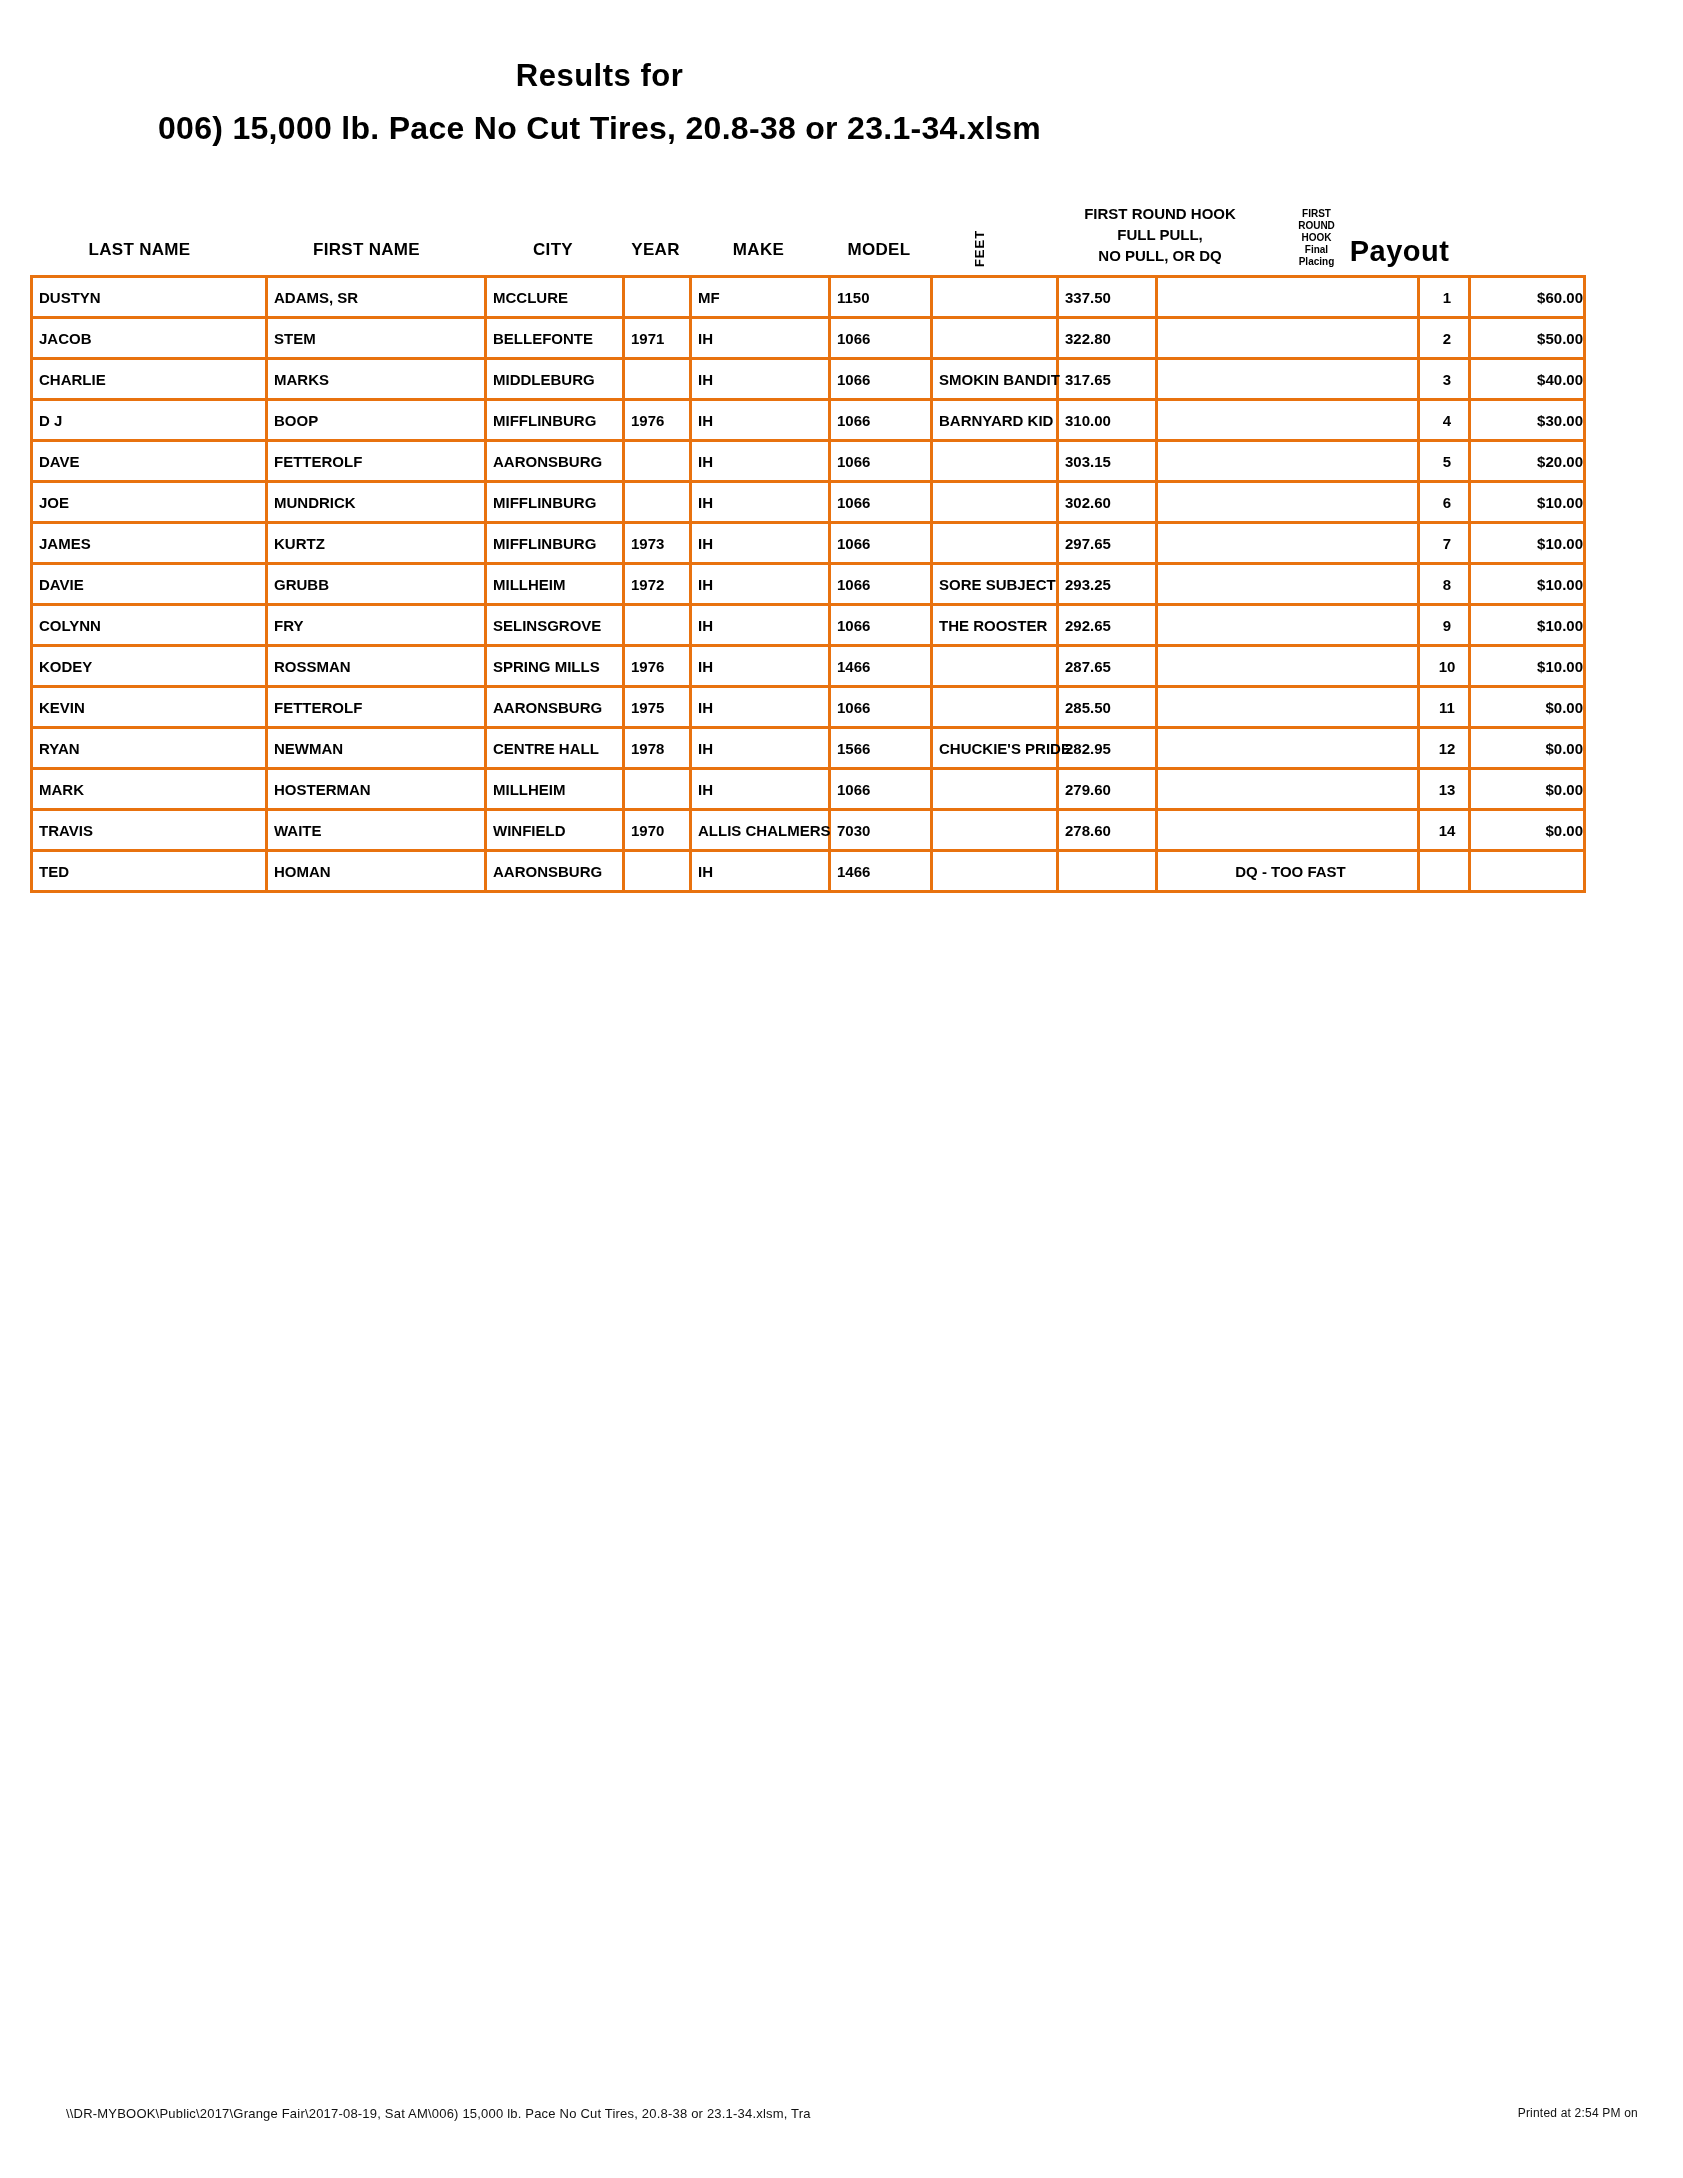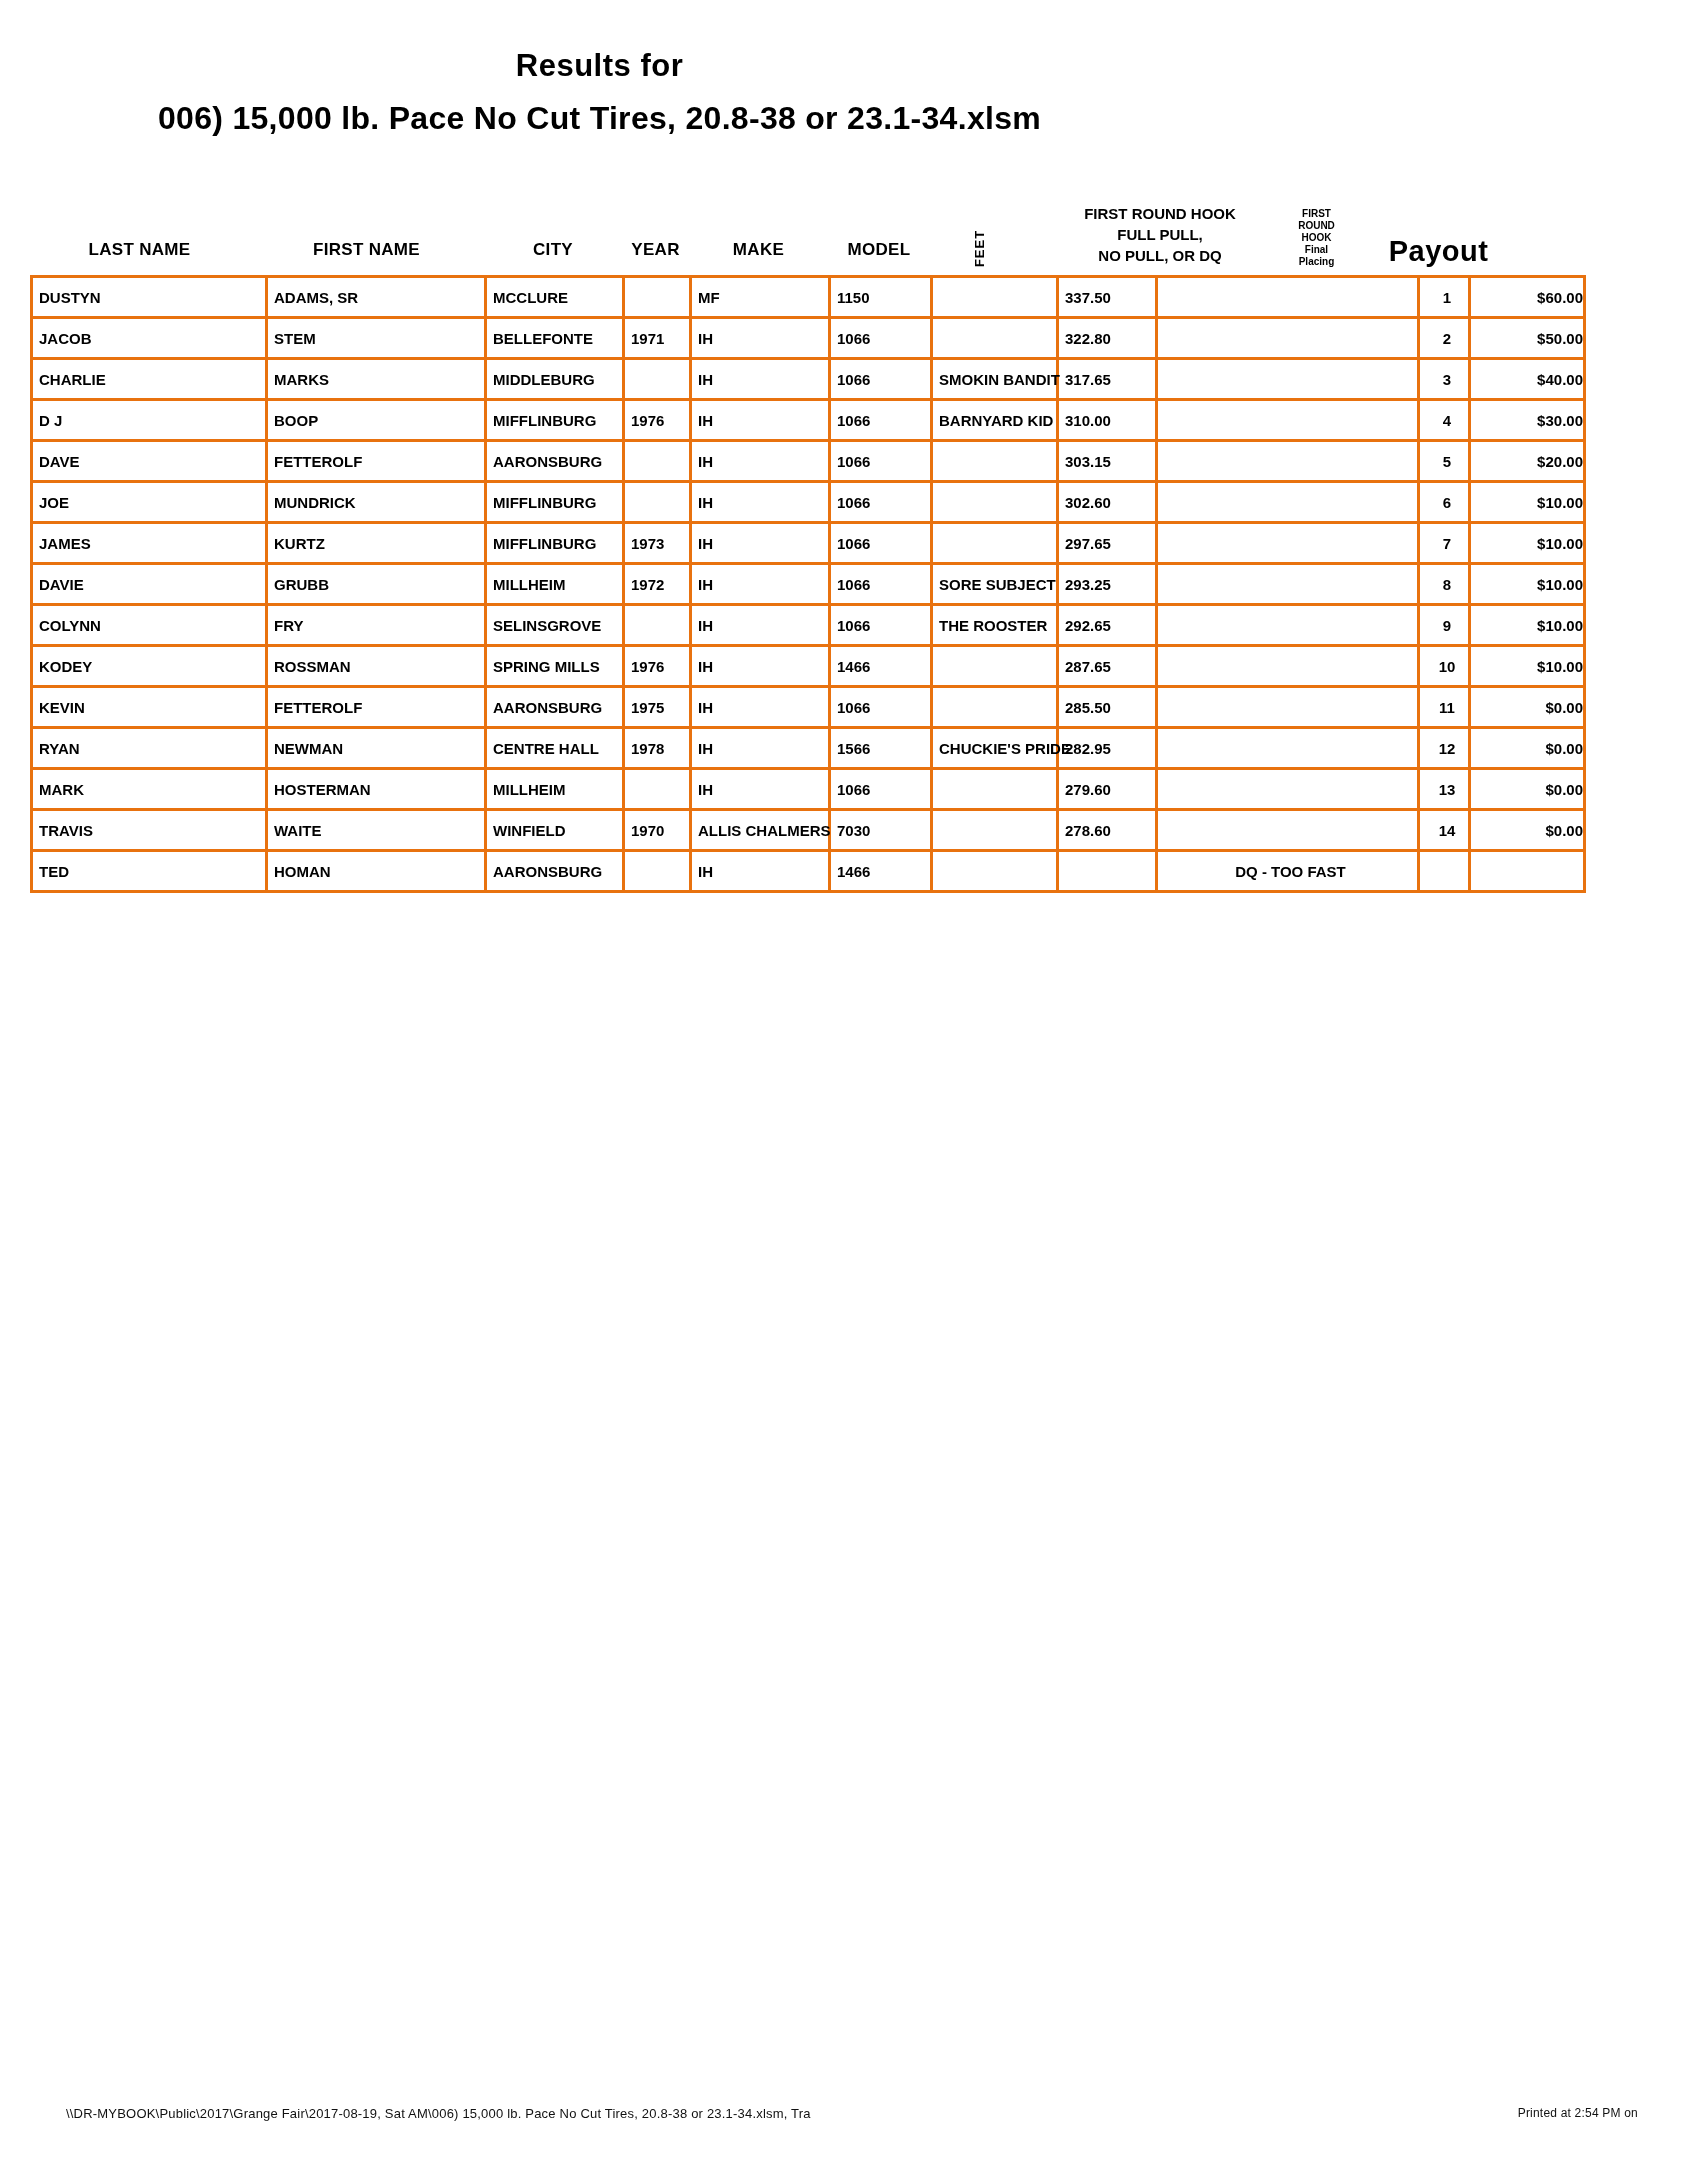--- a/index.html
+++ b/index.html
@@ -9,21 +9,21 @@
   *{box-sizing:border-box;margin:0;padding:0;}
   html,body{background:#ffffff;}
   body{
     width:1683px;height:2178px;position:relative;
     font-family:"Liberation Sans", sans-serif;
     color:var(--ink);
   }
   .titles{
     position:absolute;left:30px;top:48px;width:1139px;text-align:center;
   }
-  .title-line1{font-size:31px;font-weight:bold;letter-spacing:0.5px;}
+  .title-line1{font-size:31px;font-weight:bold;letter-spacing:0.5px;margin-top:10px;}
   .title-line2{font-size:32px;font-weight:bold;margin-top:16px;letter-spacing:0.3px;}
 
   
   .header-band{
     position:absolute;left:30px;top:149px;width:1552px;height:127px;
     display:flex;align-items:stretch;
   }
   .hcell{
     display:flex;flex-direction:column;justify-content:flex-end;align-items:center;
     font-weight:bold;text-align:center;
@@ -32,21 +32,21 @@
   .w-first{width:235px;}
   .w-last{width:219px;}
   .w-city{width:138px;text-align:right;}
   .w-year{width:67px;}
   .w-make{width:139px;}
   .w-model{width:102px;}
   .w-vehicle{width:126px;}
   .w-feet{width:99px;}
   .w-hook{width:262px;}
   .w-placing{width:51px;}
-  .w-payout{width:115px;margin-left:39px;}
+  .w-payout{width:115px;}
   .feet-rot{
     transform:rotate(-90deg);transform-origin:center;
     font-size:13px;font-weight:bold;letter-spacing:1px;
     margin-bottom:20px;
   }
   .hook-lines{font-size:15px;line-height:21px;padding-bottom:10px;}
   .placing-lines{font-size:10px;line-height:12px;padding-bottom:8px;}
   .payout-head{font-size:29px;padding-bottom:8px;letter-spacing:0.5px;}
 
   

